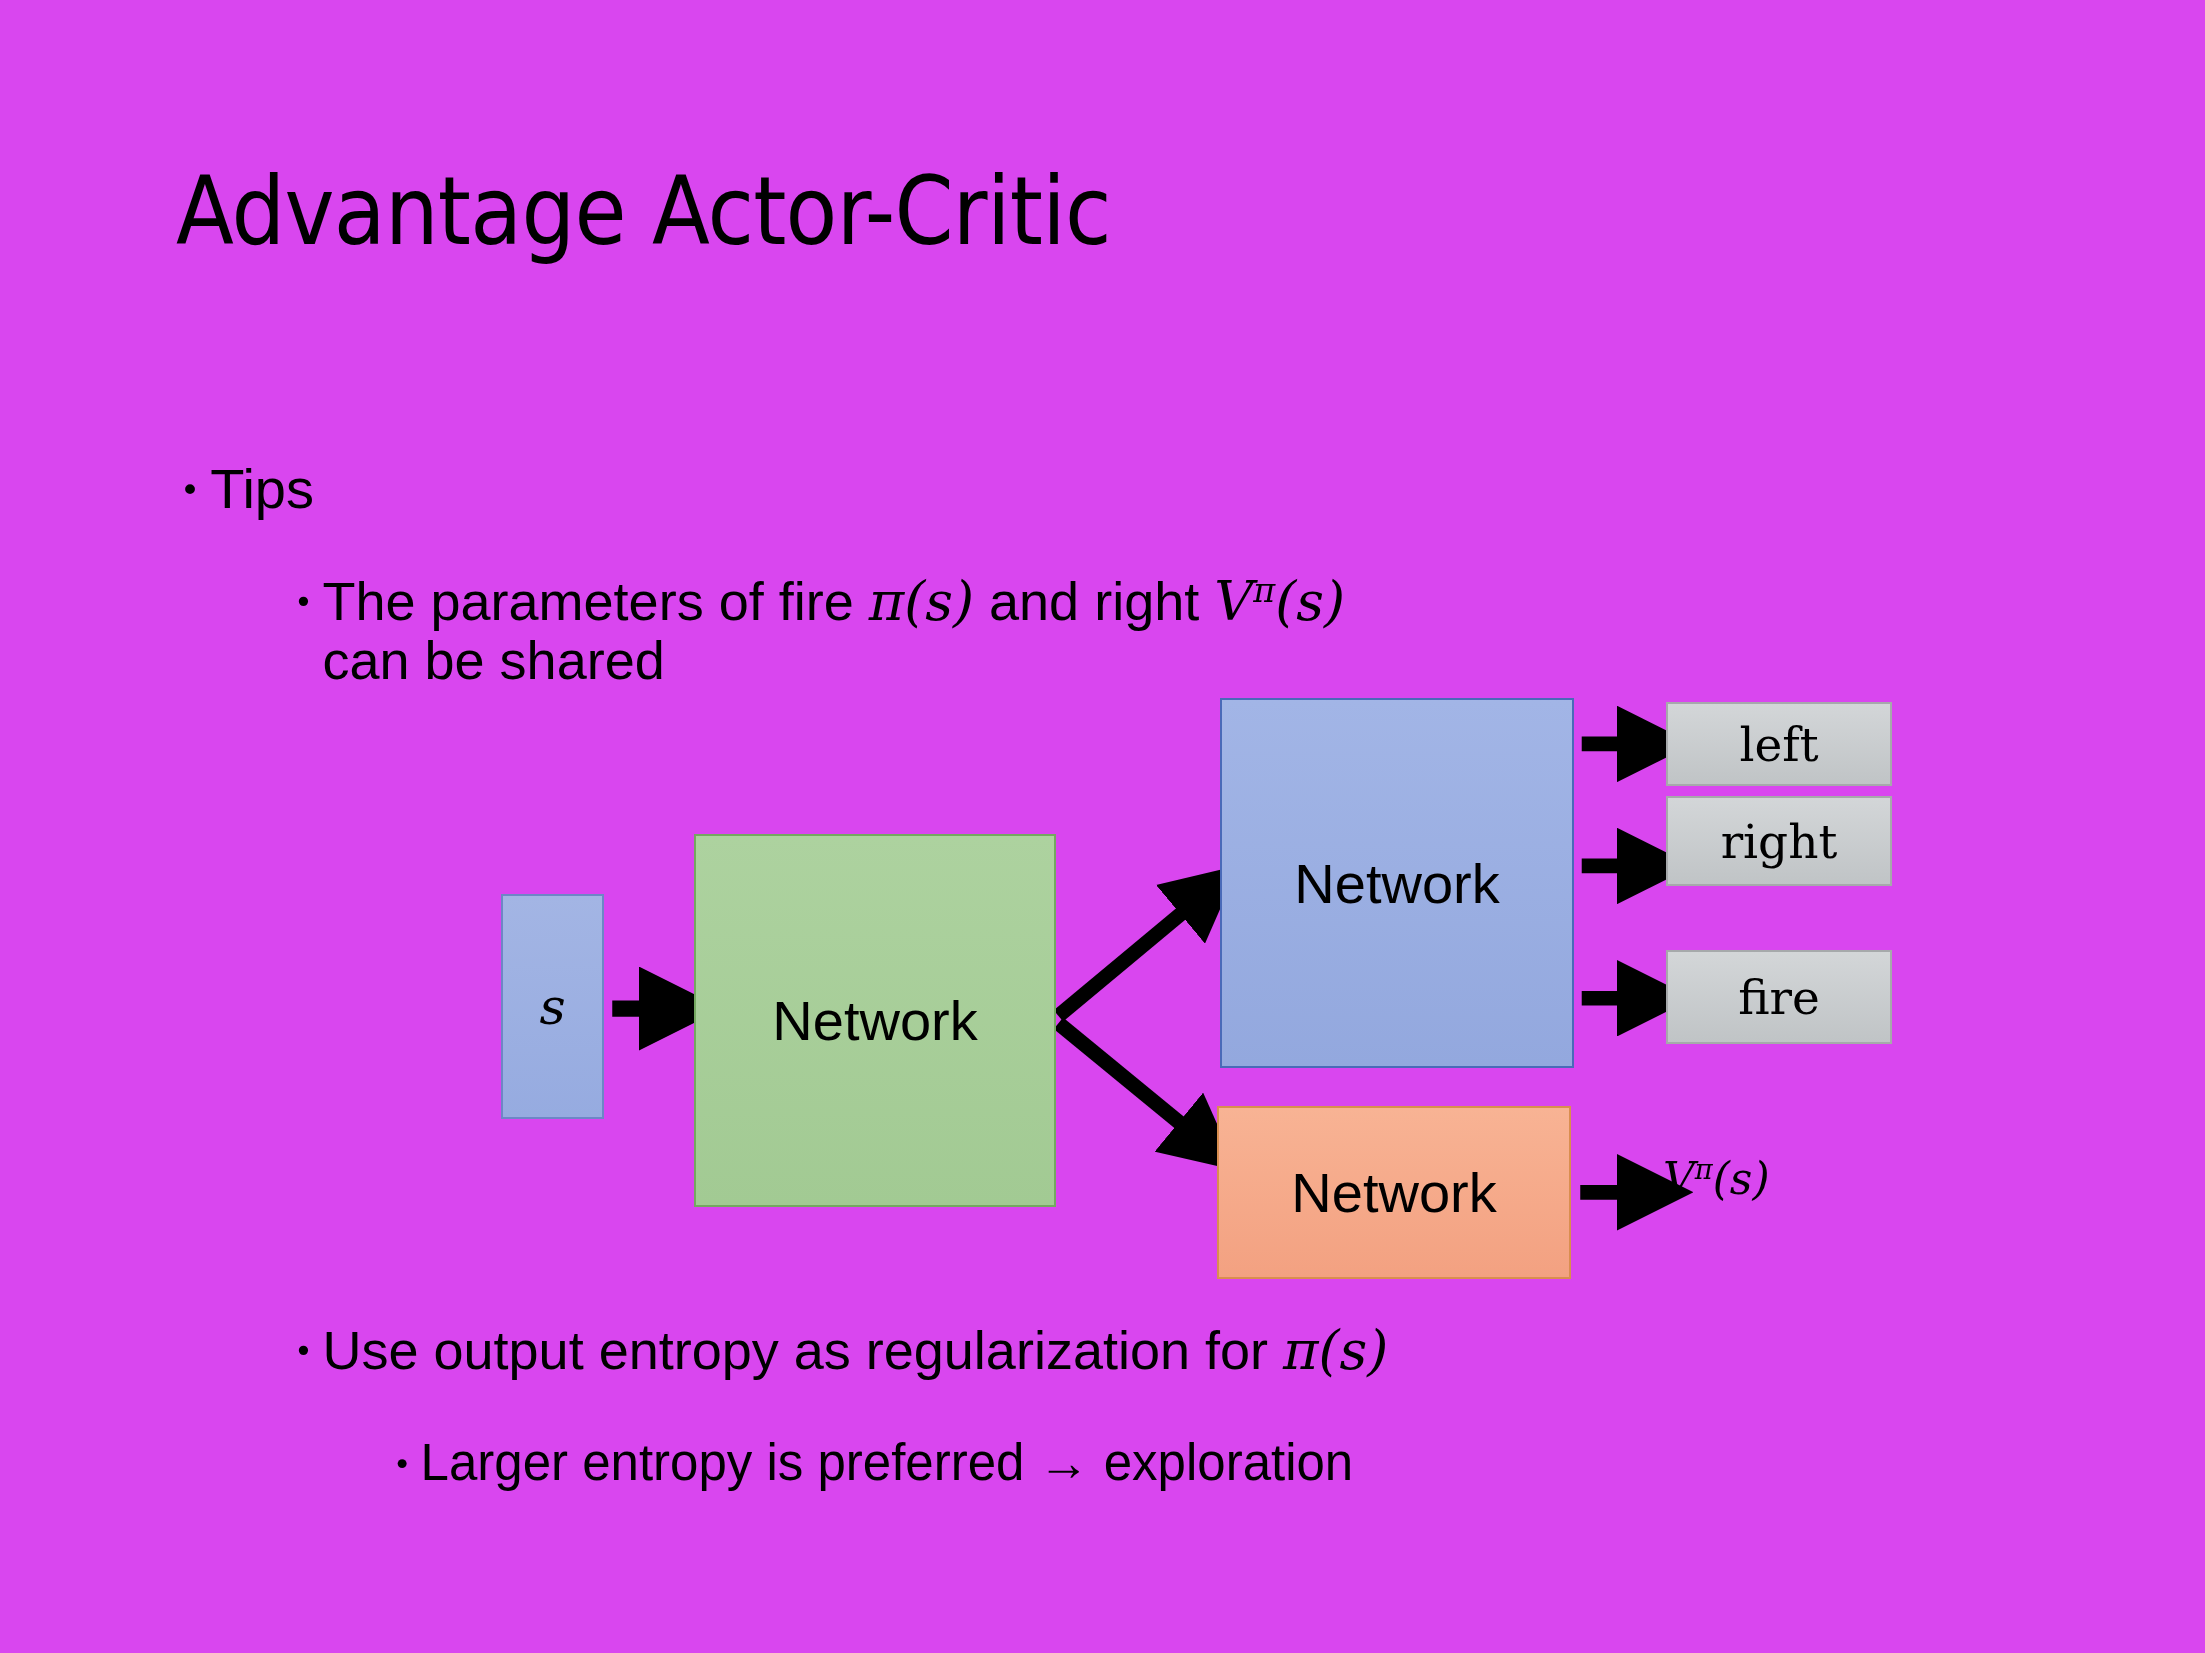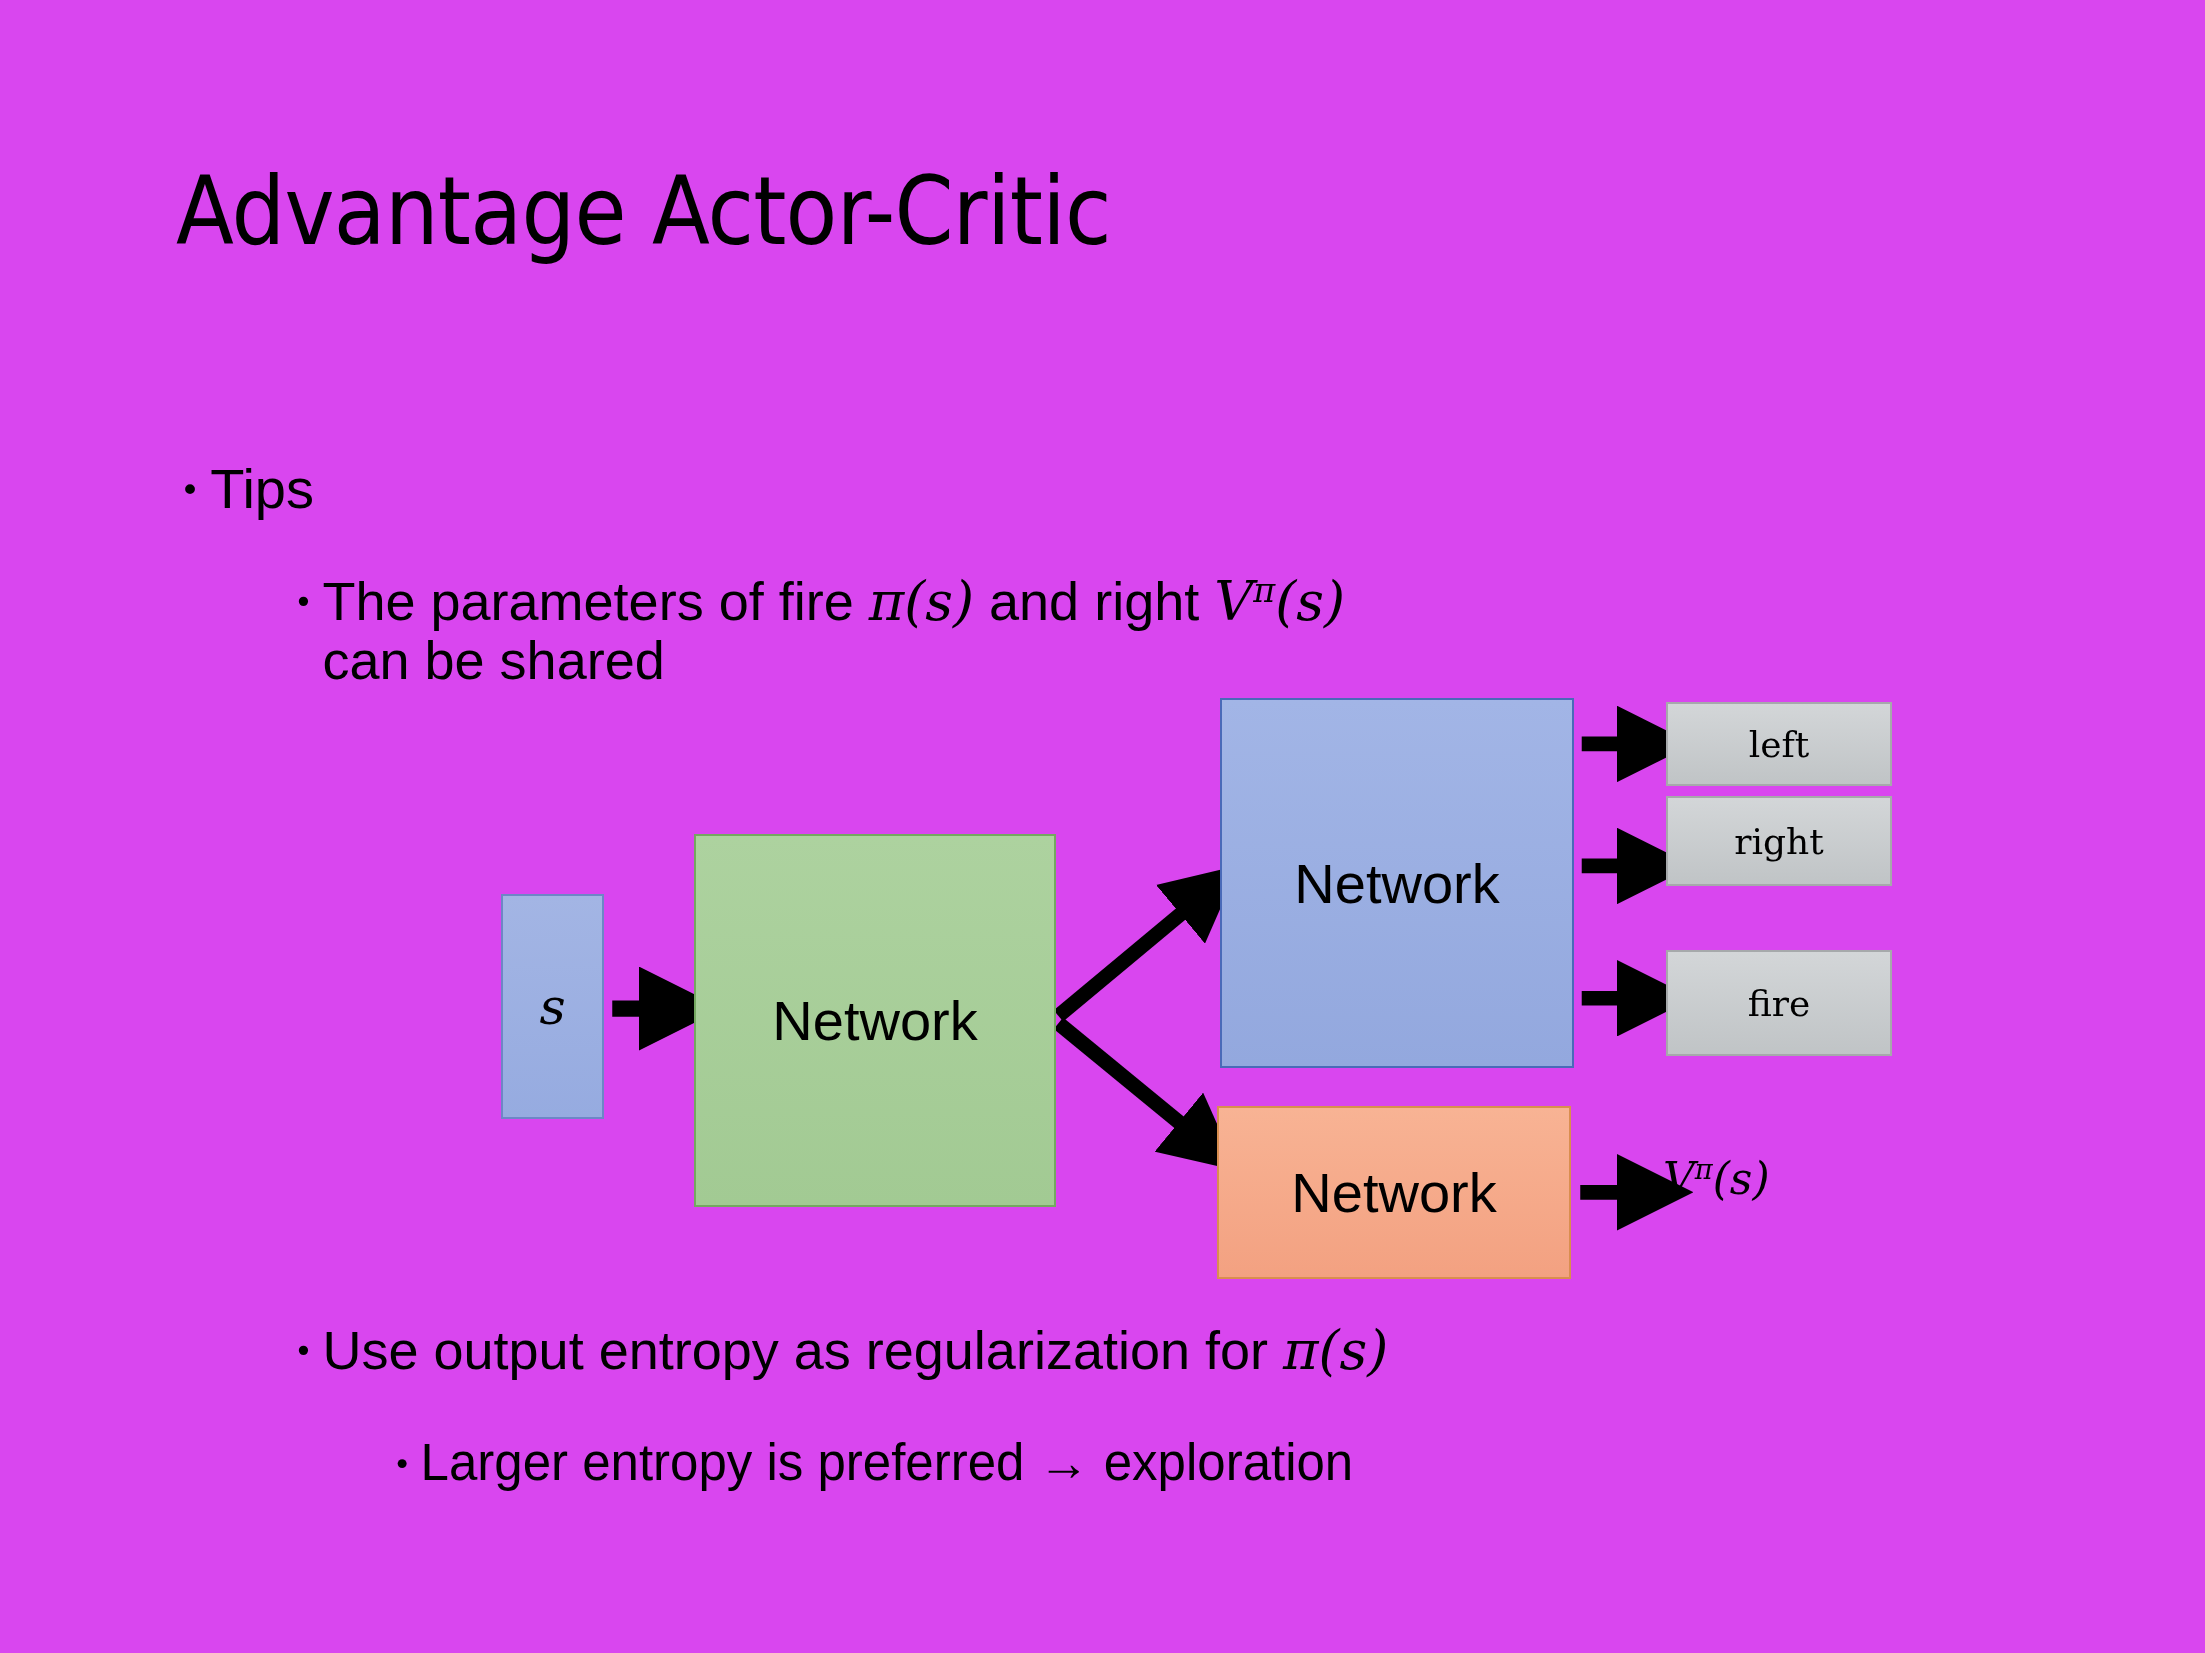--- a/index.html
+++ b/index.html
@@ -153,26 +153,26 @@
 
   .outbox {
     position: absolute;
     box-sizing: border-box;
     display: flex;
     align-items: center;
     justify-content: center;
     background: linear-gradient(180deg, #D3D6D8 0%, #C0C4C6 100%);
     border: 2.2px solid #A6A9AB;
     font-family: "DejaVu Serif", "Liberation Serif", serif;
-    font-size: 36px;
+    font-size: 47px;
     color: #000000;
   }
   #out-left  { left: 1666px; top: 702px;  width: 226px; height: 84px; }
   #out-right { left: 1666px; top: 796px; width: 226px; height: 90px; }
-  #out-fire  { left: 1666px; top: 950px; width: 226px; height: 106px; }
+  #out-fire  { left: 1666px; top: 950px; width: 226px; height: 94px; }
 
   #vpi-label {
     position: absolute;
     left: 1663px; top: 1153px;
     font-family: "DejaVu Serif", "Liberation Serif", serif;
     font-style: italic;
     font-size: 44px;
     color: #000000;
     white-space: nowrap;
   }

